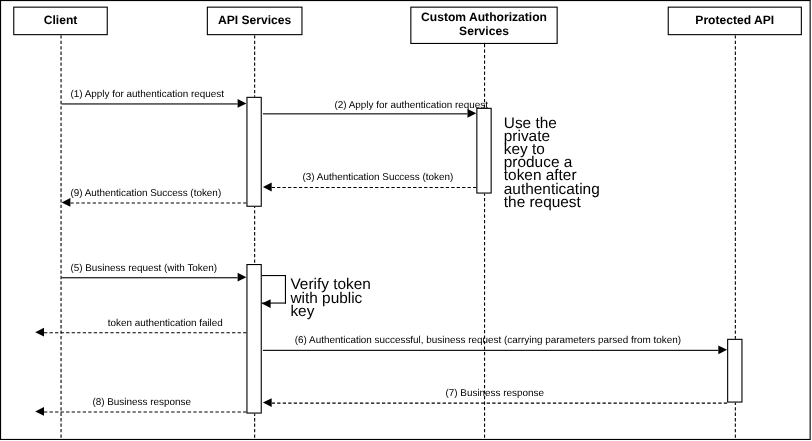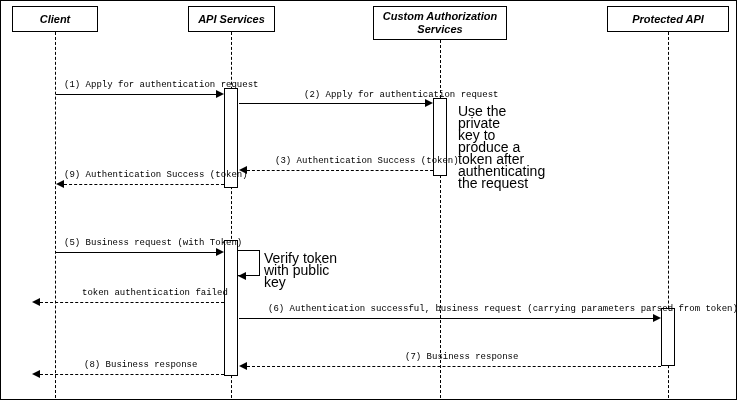--- a/index.html
+++ b/index.html
@@ -29,21 +29,20 @@
     box-sizing: border-box;
     display: flex;
     align-items: center;
     justify-content: center;
     text-align: center;
     font-size: 11px;
     font-weight: bold;
     color: #000;
     line-height: 13px;
     padding: 2px;
-    font-style: italic;
   }
   .lifeline {
     position: absolute;
     width: 0;
     border-left: 1px dashed #000;
   }
   .activation {
     position: absolute;
     background: #ffffff;
     border: 1px solid #000;
@@ -69,21 +68,20 @@
   }
   .arrow-head.left {
     border-right: 8px solid #000;
   }
   .msg-label {
     position: absolute;
     font-size: 9px;
     color: #000;
     white-space: nowrap;
     line-height: 11px;
-    font-family: Liberation Mono, monospace;
   }
   .note {
     position: absolute;
     font-size: 14px;
     color: #000;
     line-height: 12px;
     white-space: pre-line;
   }
   .self-loop {
     position: absolute;
@@ -148,21 +146,21 @@
   <div class="arrow-head right" style="left:216px; top:248px;"></div>
   <div class="msg-label" style="left:64px; top:238px;text-align:right;">(5) Business request (with Token)</div>
 
   <div class="self-loop" style="left:238px; top:250px; width:22px; height:26px;"></div>
   <div class="arrow-head left" style="left:238px; top:272px;"></div>
   <div class="note" style="left:264px; top:252px; width:80px;">Verify token
 with public key</div>
 
   <div class="msg-line dashed" style="left:40px; top:302px; width:184px;"></div>
   <div class="arrow-head left" style="left:32px; top:298px;"></div>
-  <div class="msg-label" style="left:82px; top:288px;">token authentication failed</div>
+  <div class="msg-label" style="left:98px; top:288px;">token authentication failed</div>
 
   <div class="msg-line" style="left:239px; top:318px; width:414px;"></div>
   <div class="arrow-head right" style="left:653px; top:314px;"></div>
   <div class="msg-label" style="left:268px; top:304px;">(6) Authentication successful, business request (carrying parameters parsed from token)</div>
 
   <div class="msg-line dashed" style="left:247px; top:366px; width:414px;"></div>
   <div class="arrow-head left" style="left:239px; top:362px;"></div>
   <div class="msg-label" style="left:405px; top:352px;">(7) Business response</div>
 
   <div class="msg-line dashed" style="left:40px; top:374px; width:184px;"></div>

